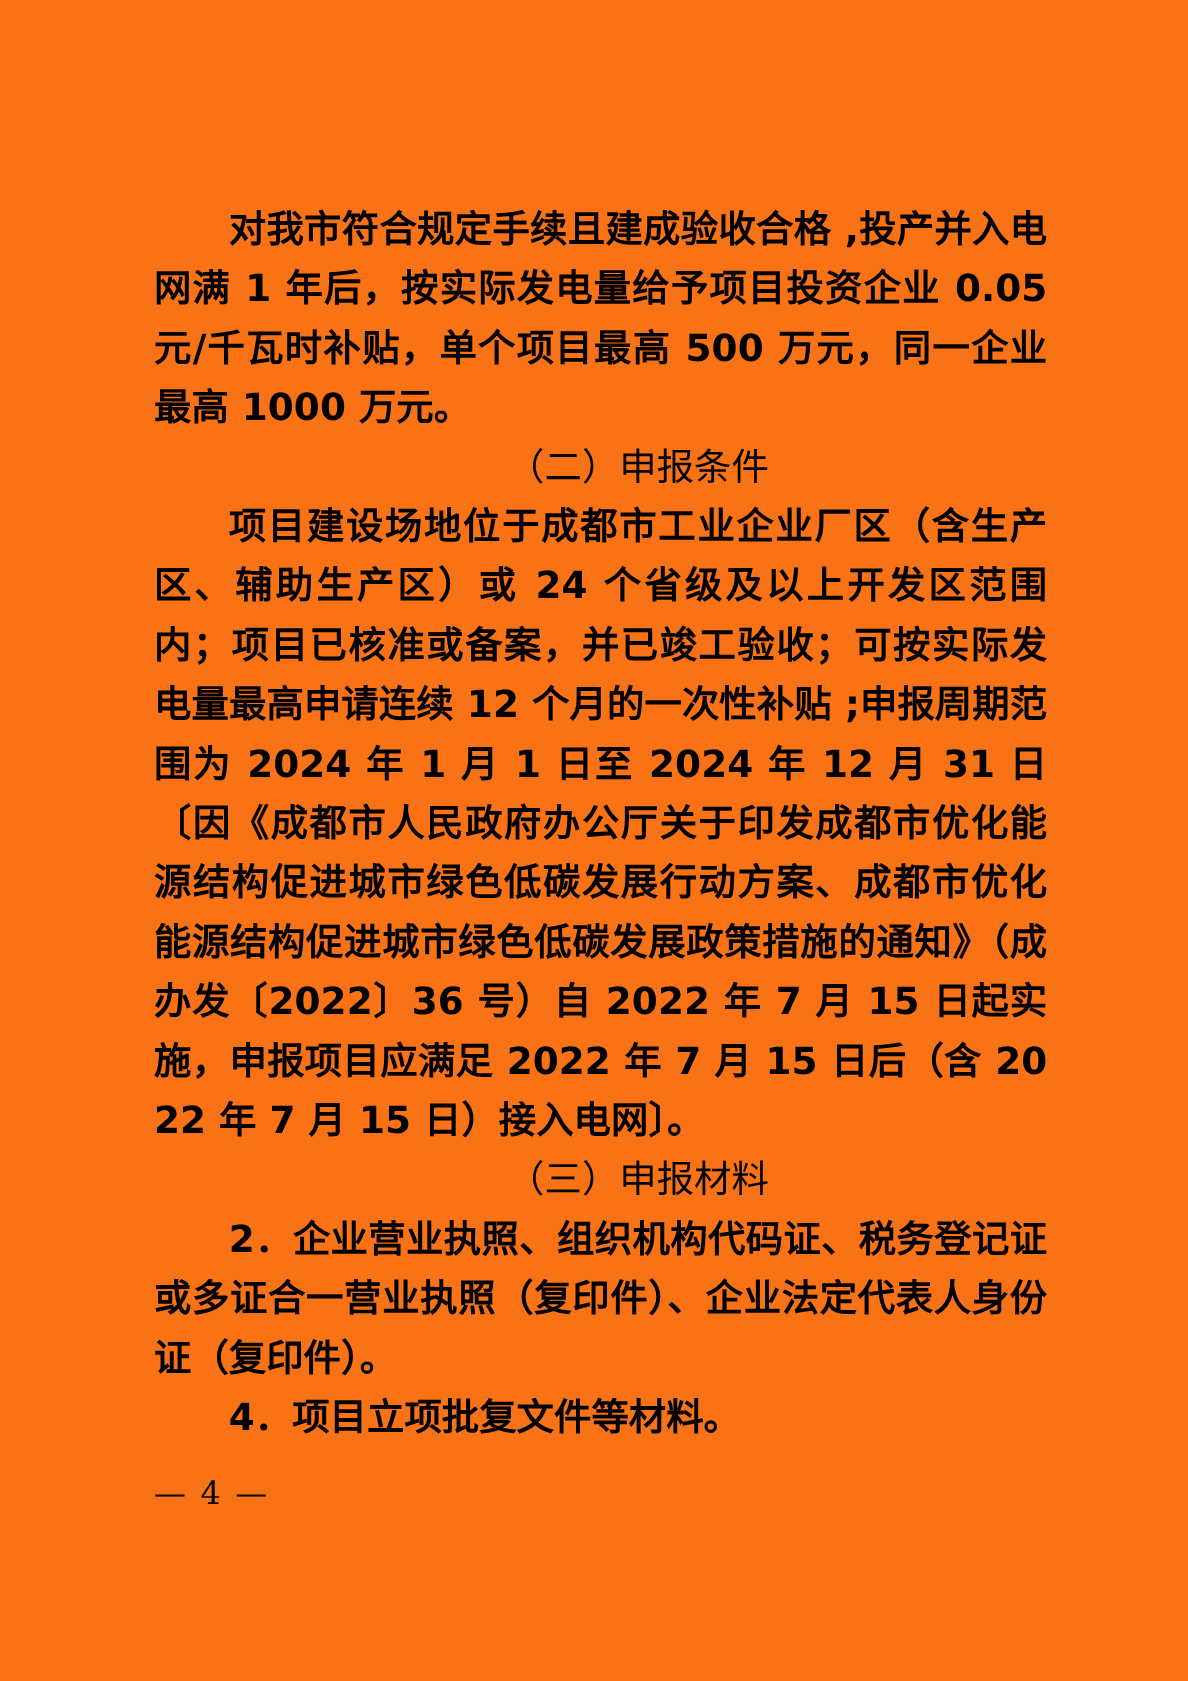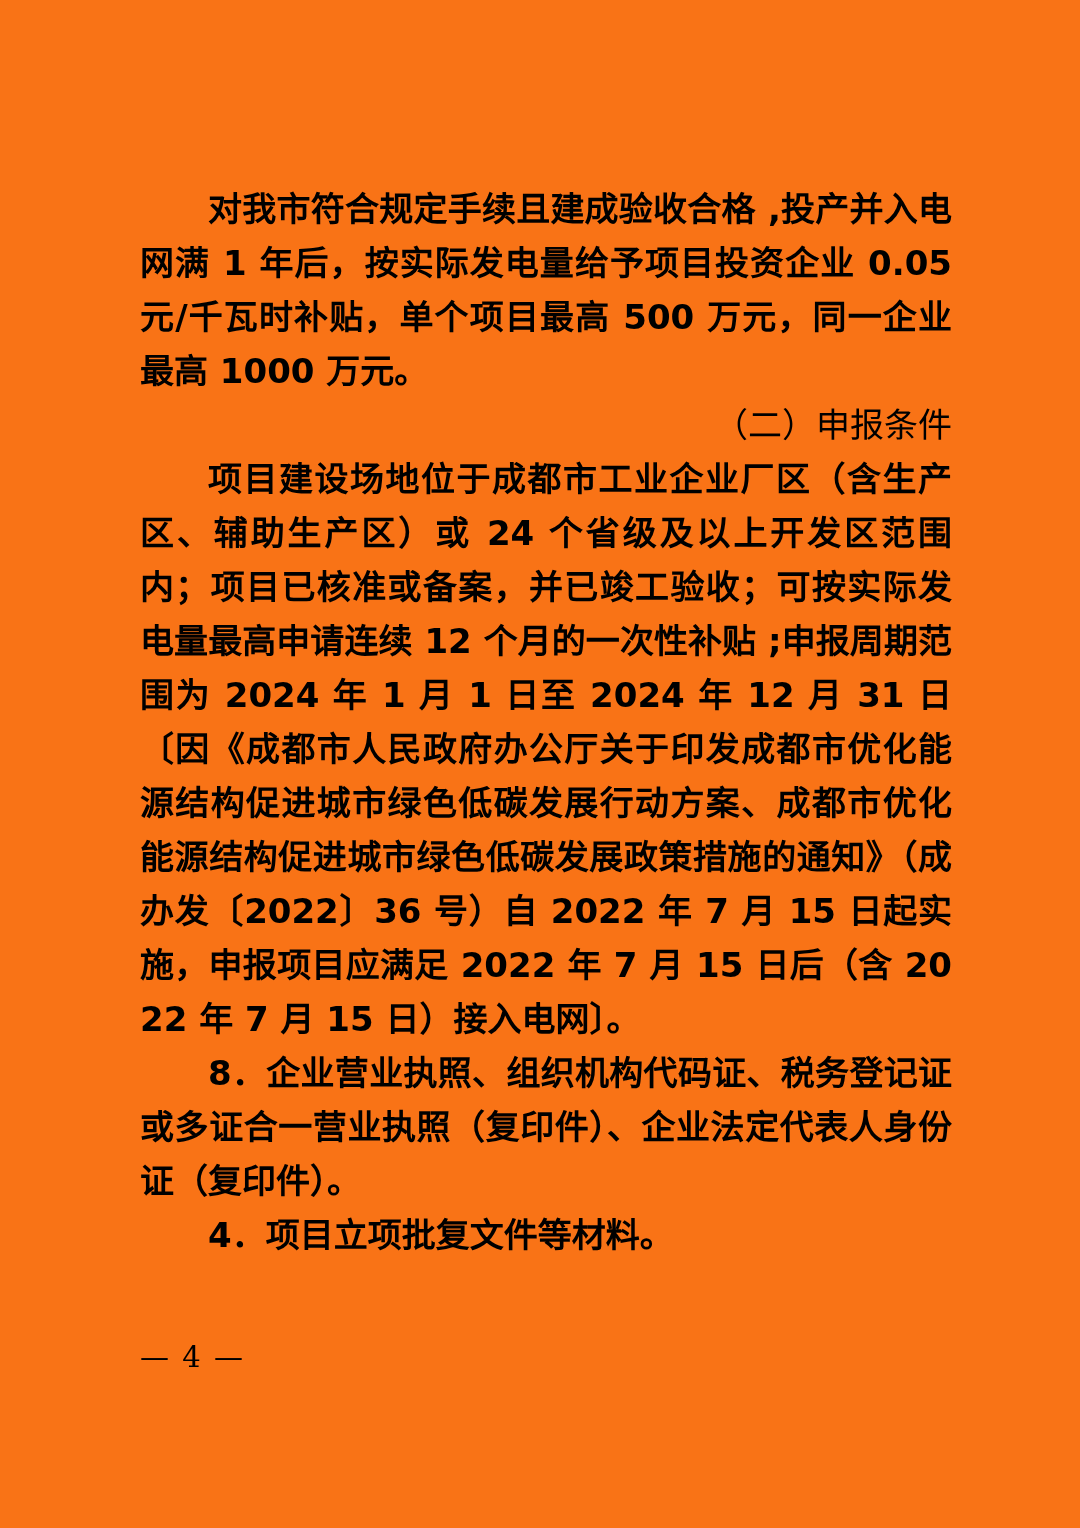--- a/index.html
+++ b/index.html
@@ -31,39 +31,40 @@
     color: #000000;
     word-break: break-all;
   }
   .para.body {
     font-family: "DejaVu Sans", "Liberation Sans", sans-serif;
     font-weight: 600;
   }
   .para.heading {
     font-family: "DejaVu Serif", "Liberation Serif", serif;
     font-weight: 400;
-    text-align: right;
+    text-align: center;
   }
   .page-footer {
     position: absolute;
     left: 140px;
     top: 1340px;
     font-family: "DejaVu Serif", "Liberation Serif", serif;
     font-size: 29px;
     font-weight: 400;
     color: #000000;
     letter-spacing: 2px;
   }
 </style>
 </head>
 <body>
 
 <div class="doc-page">
   <div class="doc-content">
     <p class="para body">对我市符合规定手续且建成验收合格 ,投产并入电网满 1 年后，按实际发电量给予项目投资企业 0.05 元/千瓦时补贴，单个项目最高 500 万元，同一企业最高 1000 万元。</p>
     <p class="para heading">（二）申报条件</p>
     <p class="para body">项目建设场地位于成都市工业企业厂区（含生产区、辅助生产区）或 24 个省级及以上开发区范围内；项目已核准或备案，并已竣工验收；可按实际发电量最高申请连续 12 个月的一次性补贴 ;申报周期范围为 2024 年 1 月 1 日至 2024 年 12 月 31 日〔因《成都市人民政府办公厅关于印发成都市优化能源结构促进城市绿色低碳发展行动方案、成都市优化能源结构促进城市绿色低碳发展政策措施的通知》（成办发〔2022〕36 号）自 2022 年 7 月 15 日起实施，申报项目应满足 2022 年 7 月 15 日后（含 2022 年 7 月 15 日）接入电网〕。</p>
-    <p class="para body">8．企业营业执照、组织机构代码证、税务登记证或多证合一营业执照（复印件）、企业法定代表人身份证（复印件）。</p>
+    <p class="para heading">（三）申报材料</p>
+    <p class="para body">2．企业营业执照、组织机构代码证、税务登记证或多证合一营业执照（复印件）、企业法定代表人身份证（复印件）。</p>
     <p class="para body">4．项目立项批复文件等材料。</p>
 
   </div>
   <div class="page-footer">— 4 —</div>
 </div>
 
 </body></html>

